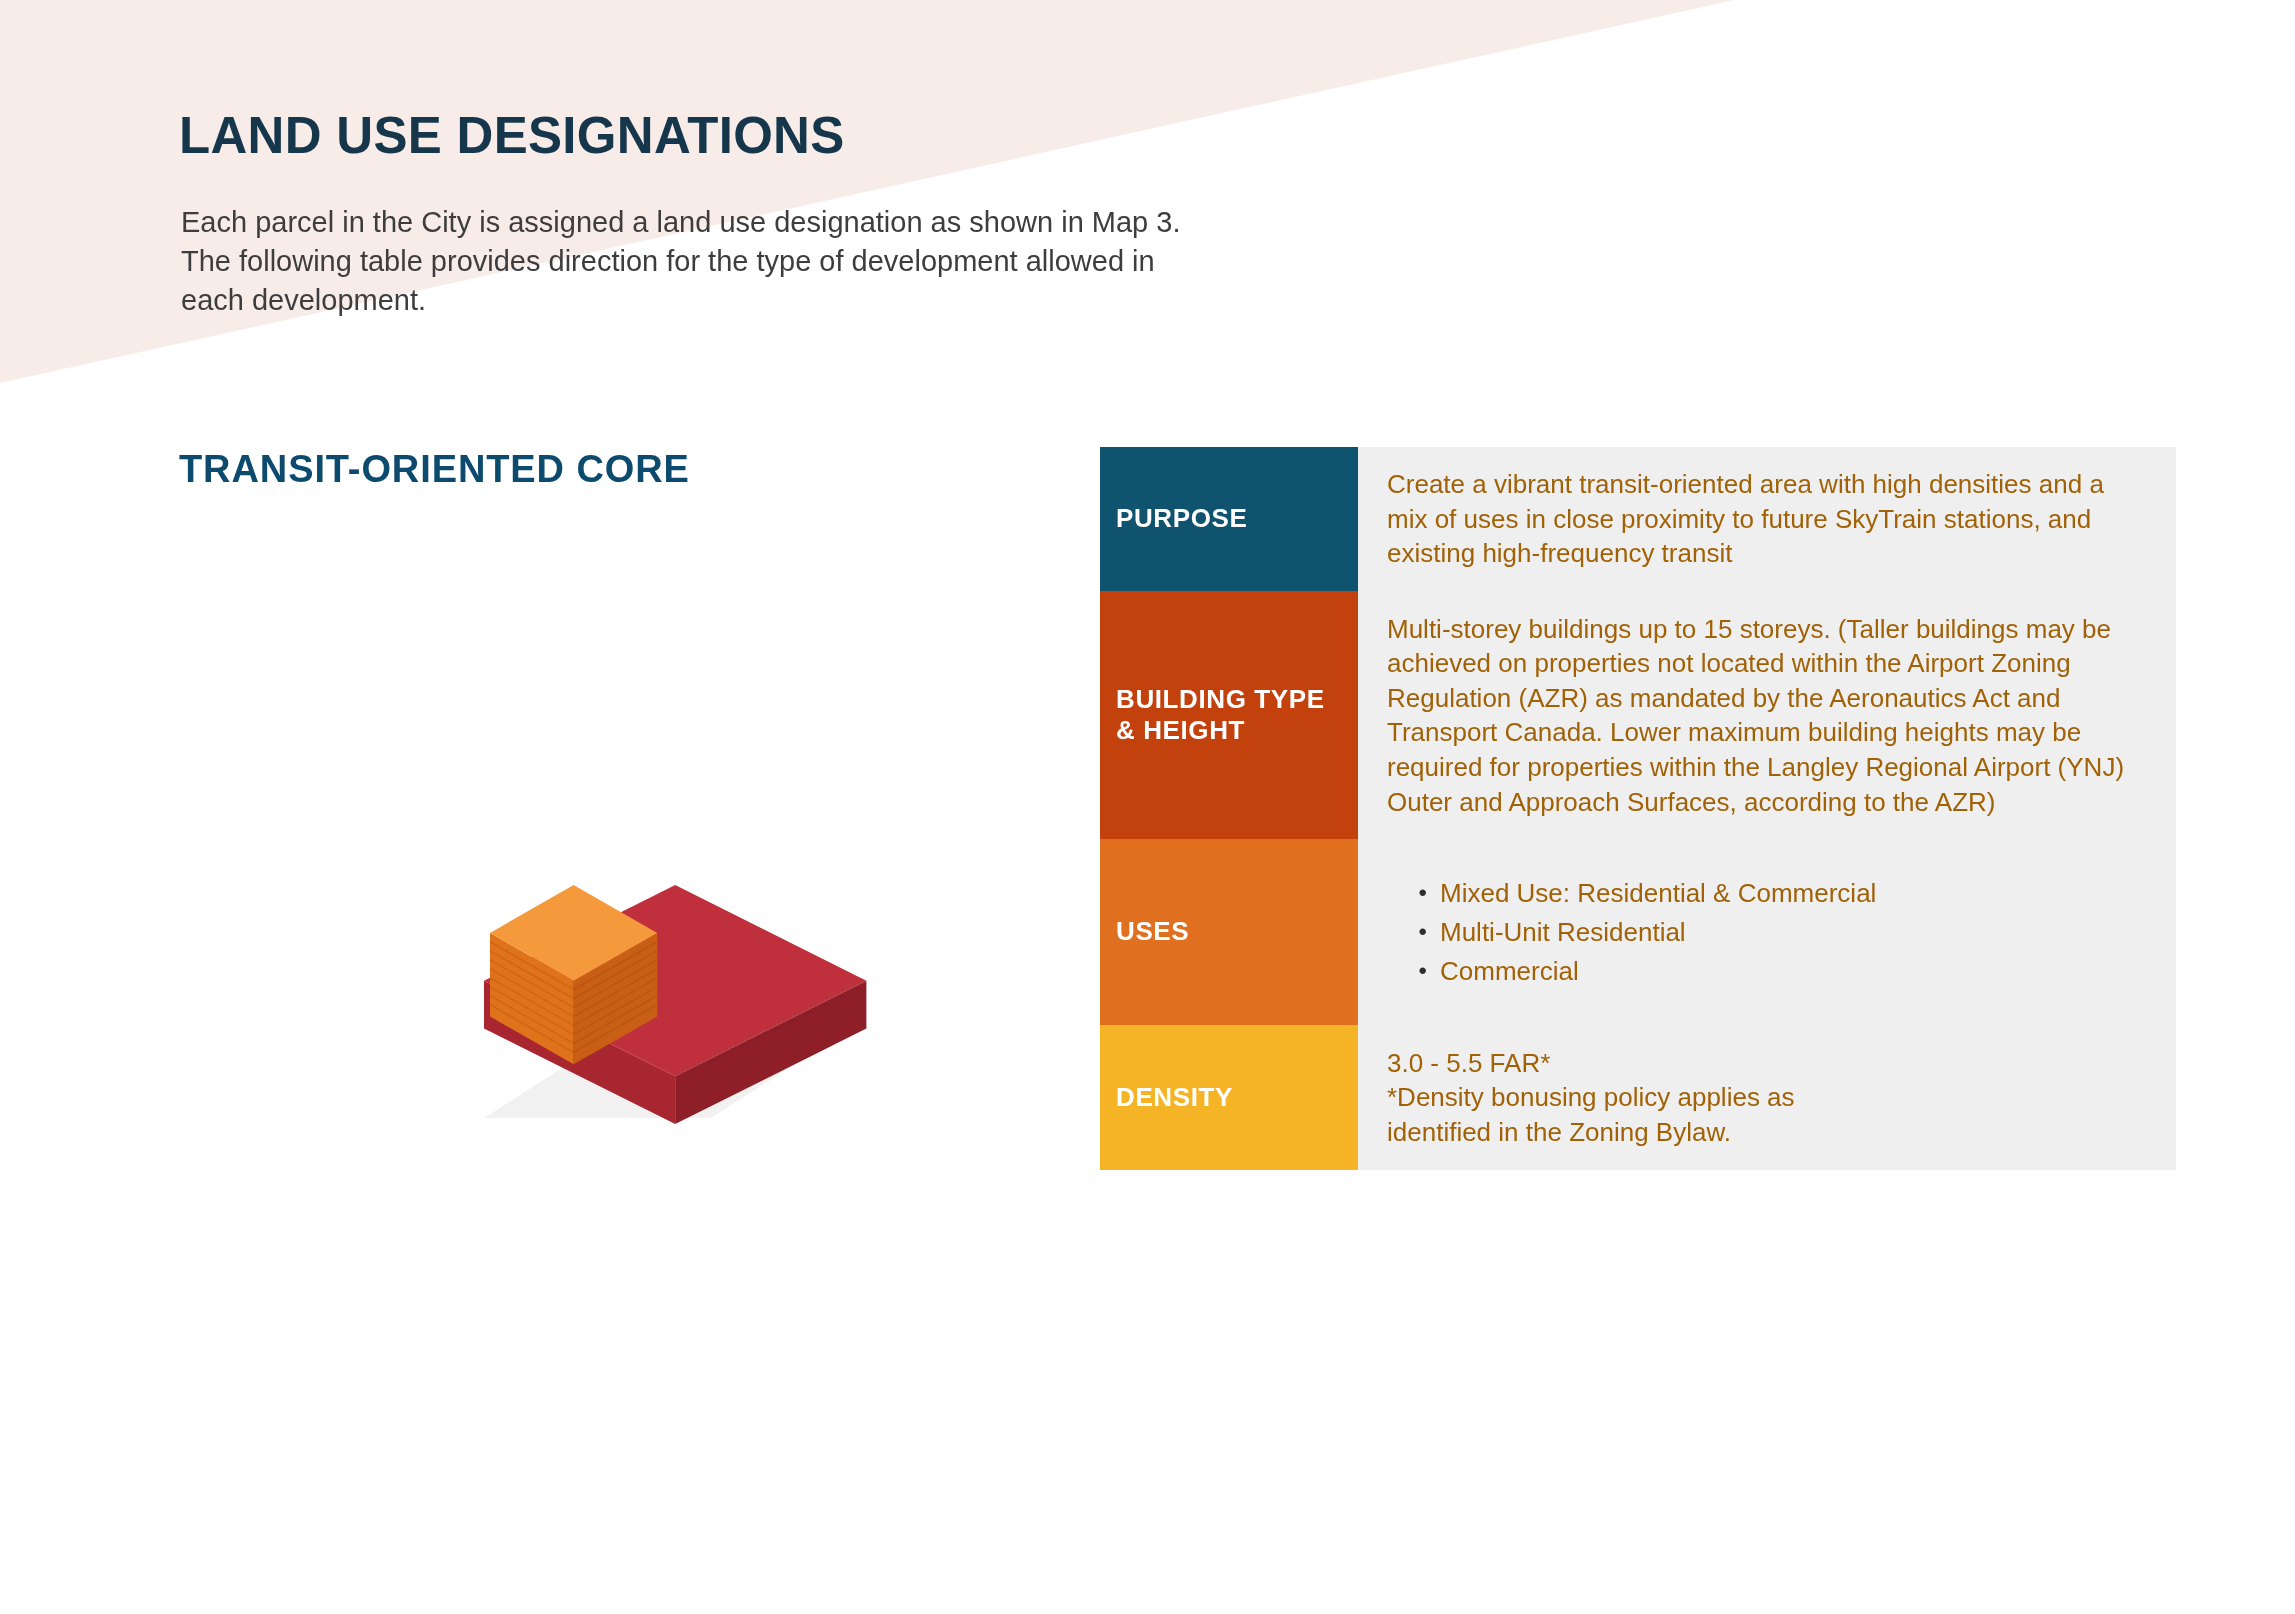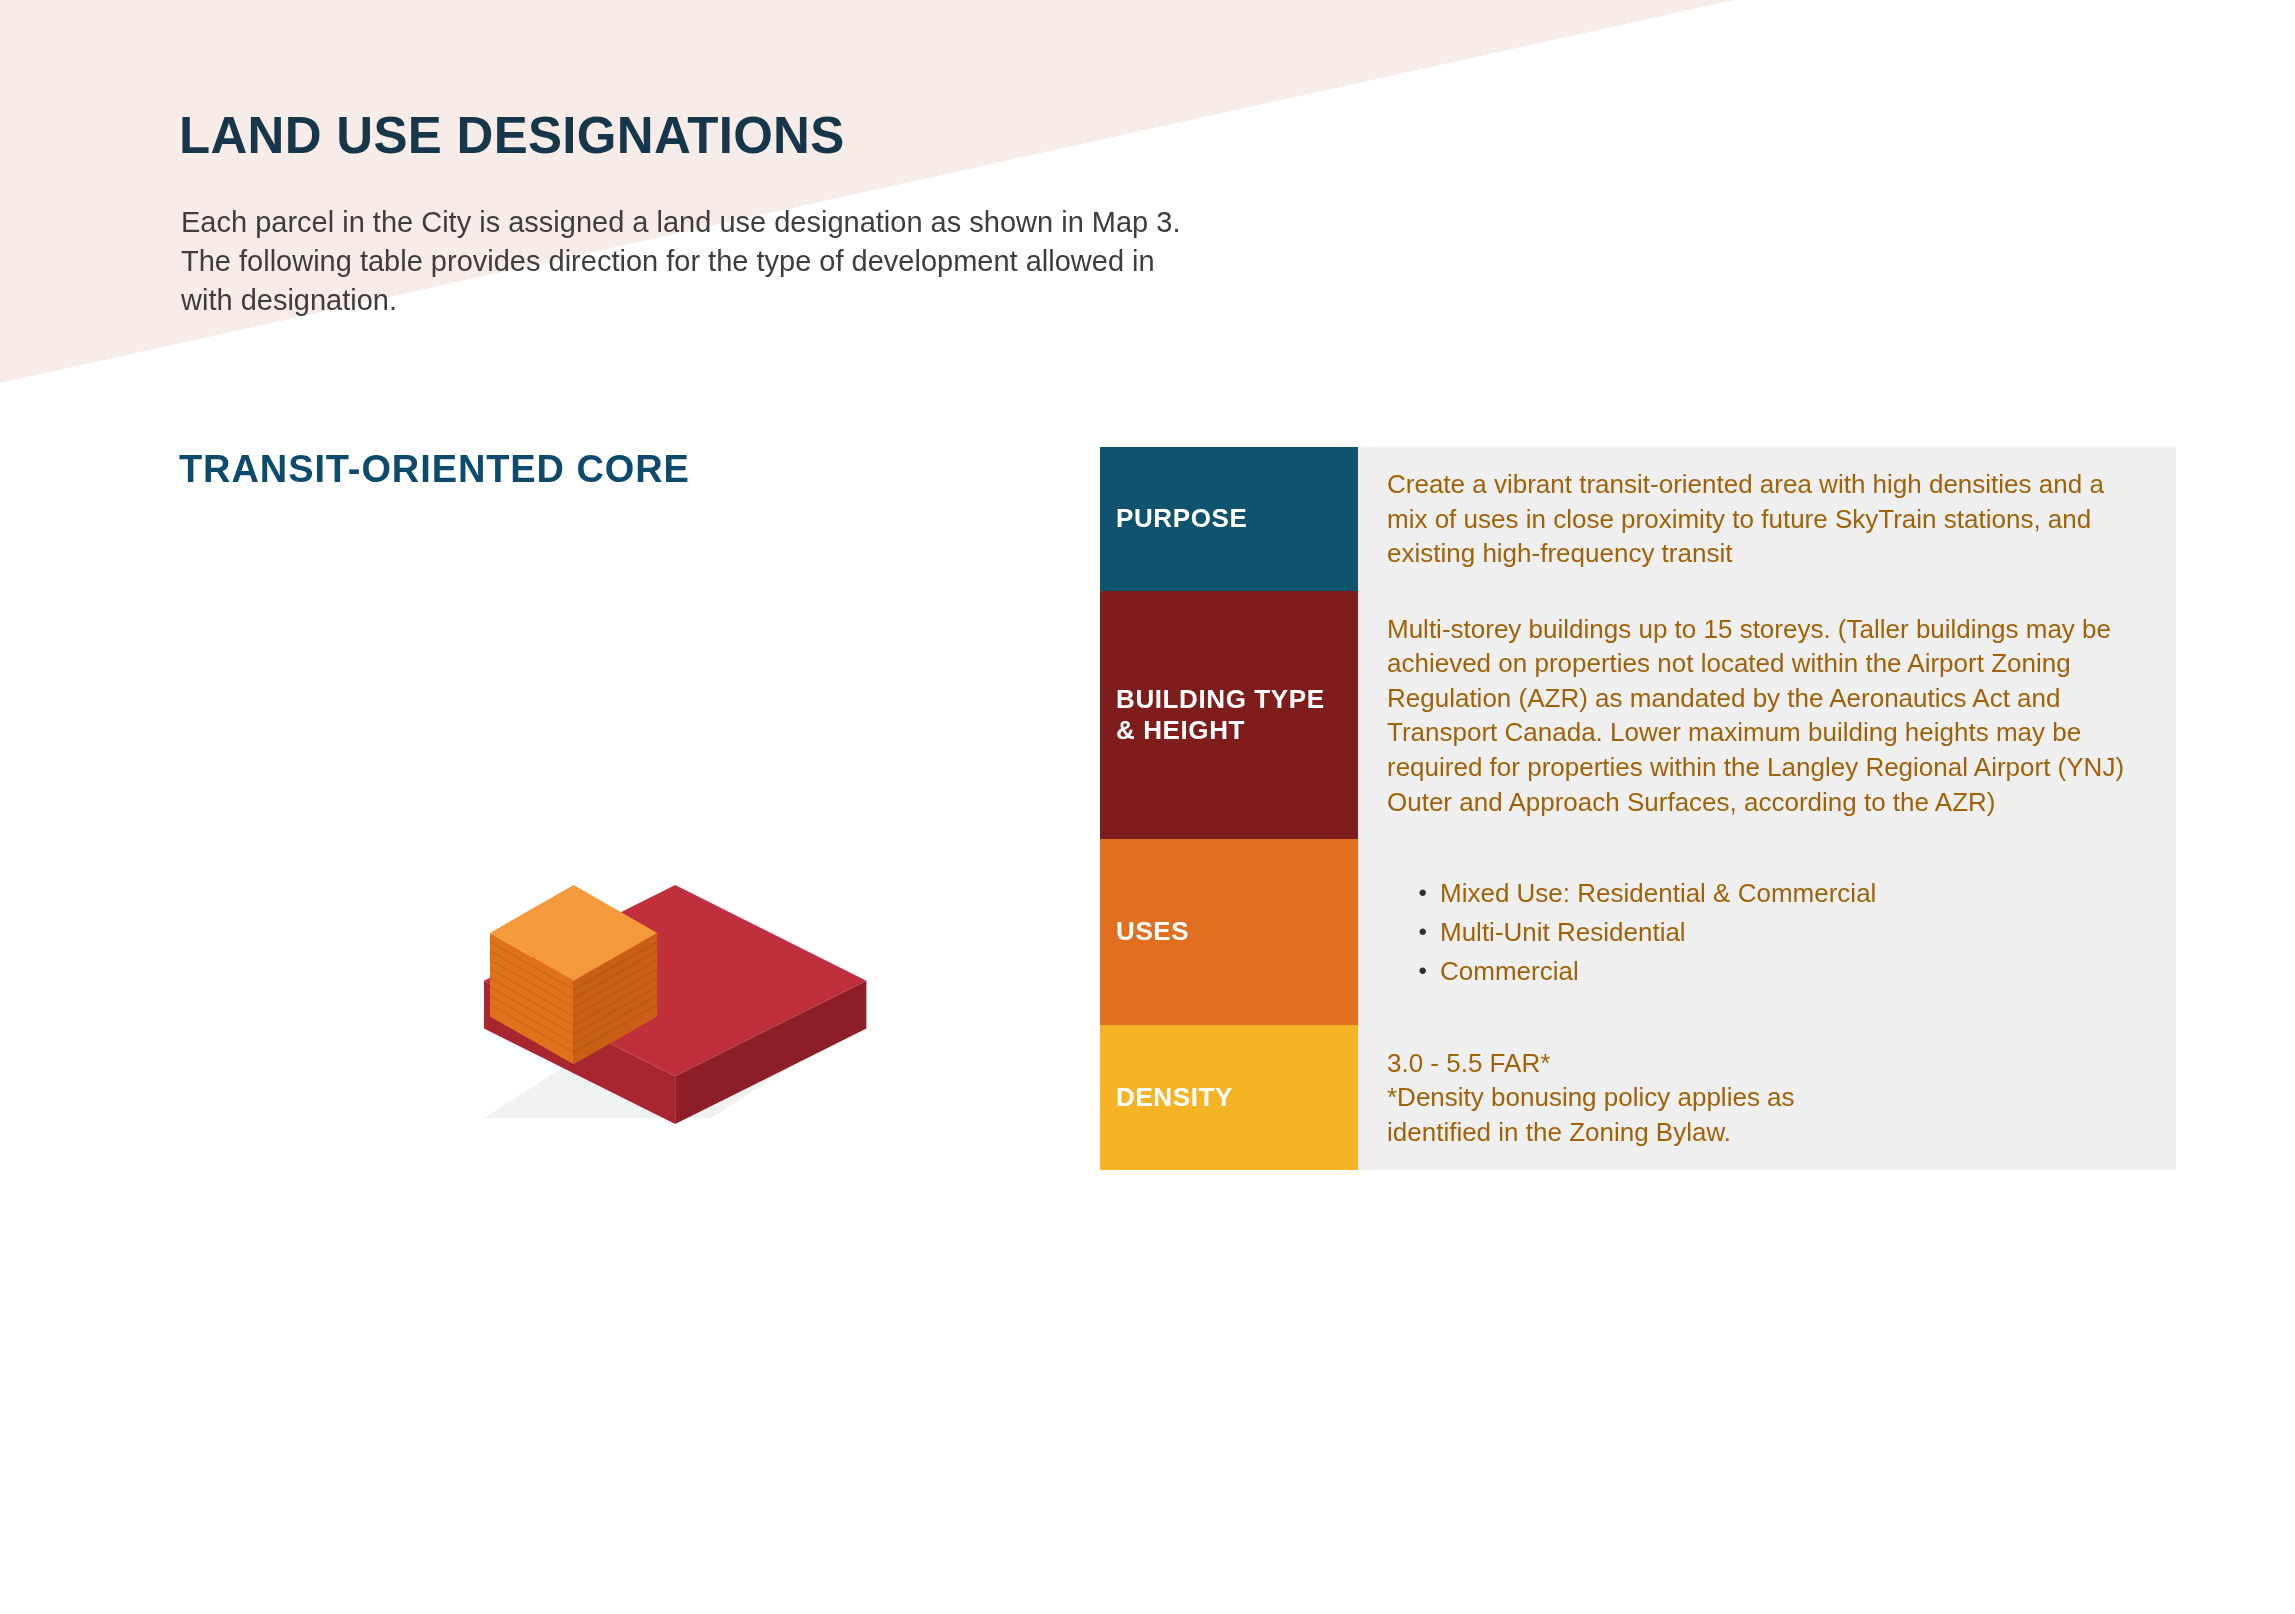--- a/index.html
+++ b/index.html
@@ -138,21 +138,21 @@
 
 <div id="corner-wash"></div>
 
 <div id="page">
 
   <h1 id="page-title">LAND USE DESIGNATIONS</h1>
 
   <div id="intro-paragraph">
     <span class="line">Each parcel in the City is assigned a land use designation as shown in Map 3.</span>
     <span class="line">The following table provides direction for the type of development allowed in</span>
-    <span class="line">with designation.</span>
+    <span class="line">each development.</span>
   </div>
 
   <div id="designation-name">TRANSIT-ORIENTED CORE</div>
 
   <div id="illustration">
     <svg width="693" height="526" viewBox="0 0 1160 880" xmlns="http://www.w3.org/2000/svg">
 
       <polygon points="520,700 900,700 760,790 380,790" fill="#f0eeee" opacity="0.85"></polygon>
 
       <polygon points="380,560 700,400 1020,560 700,720" fill="#c0303c"></polygon>
@@ -192,21 +192,21 @@
   </div>
 
   <div id="spec-table">
 
     <div class="spec-row">
       <div class="spec-label" style="background:#10536f">PURPOSE</div>
       <div class="spec-value">Create a vibrant transit-oriented area with high densities and a mix of uses in close proximity to future SkyTrain stations, and existing high-frequency transit</div>
     </div>
 
     <div class="spec-row">
-      <div class="spec-label" style="background:#7f1d1d">BUILDING TYPE &amp; HEIGHT</div>
+      <div class="spec-label" style="background:#c2410c">BUILDING TYPE &amp; HEIGHT</div>
       <div class="spec-value">Multi-storey buildings up to 15 storeys. (Taller buildings may be achieved on properties not located within the Airport Zoning Regulation (AZR) as mandated by the Aeronautics Act and Transport Canada. Lower maximum building heights may be required for properties within the Langley Regional Airport (YNJ) Outer and Approach Surfaces, according to the AZR)</div>
     </div>
 
     <div class="spec-row">
       <div class="spec-label" style="background:#e0701f">USES</div>
       <div class="spec-value">
         <ul>
           <li>Mixed Use: Residential &amp; Commercial</li>
           <li>Multi-Unit Residential</li>
           <li>Commercial</li>

